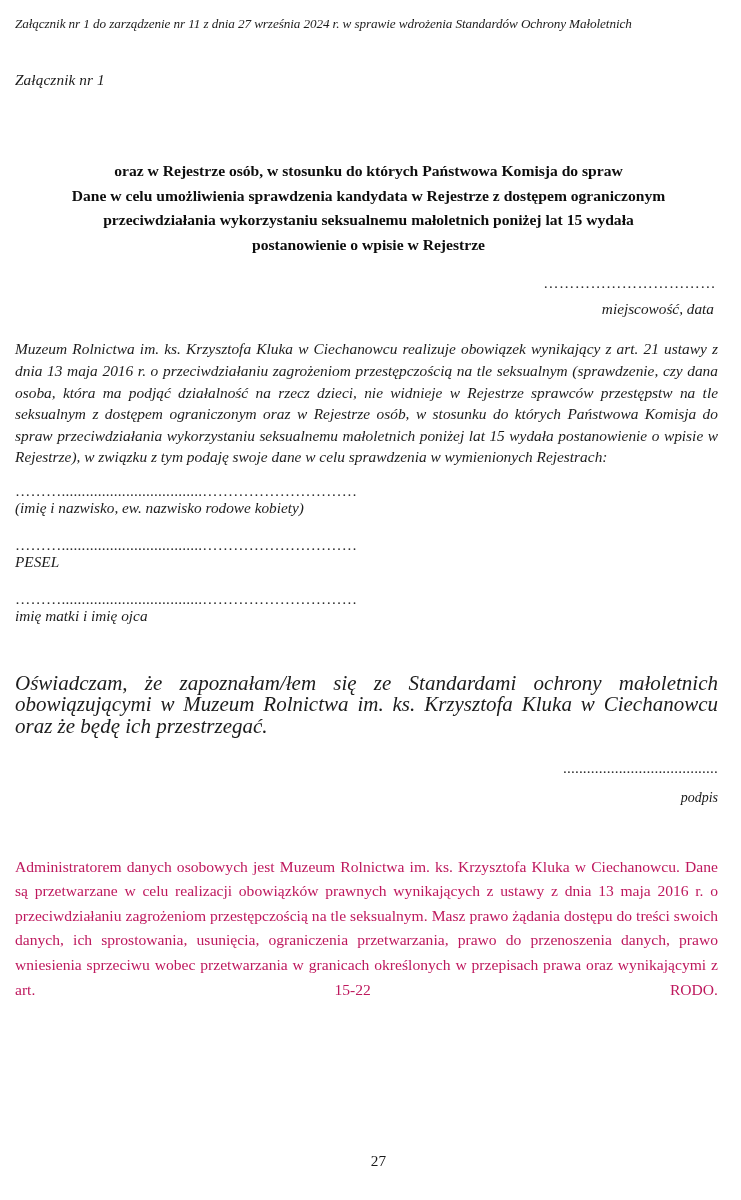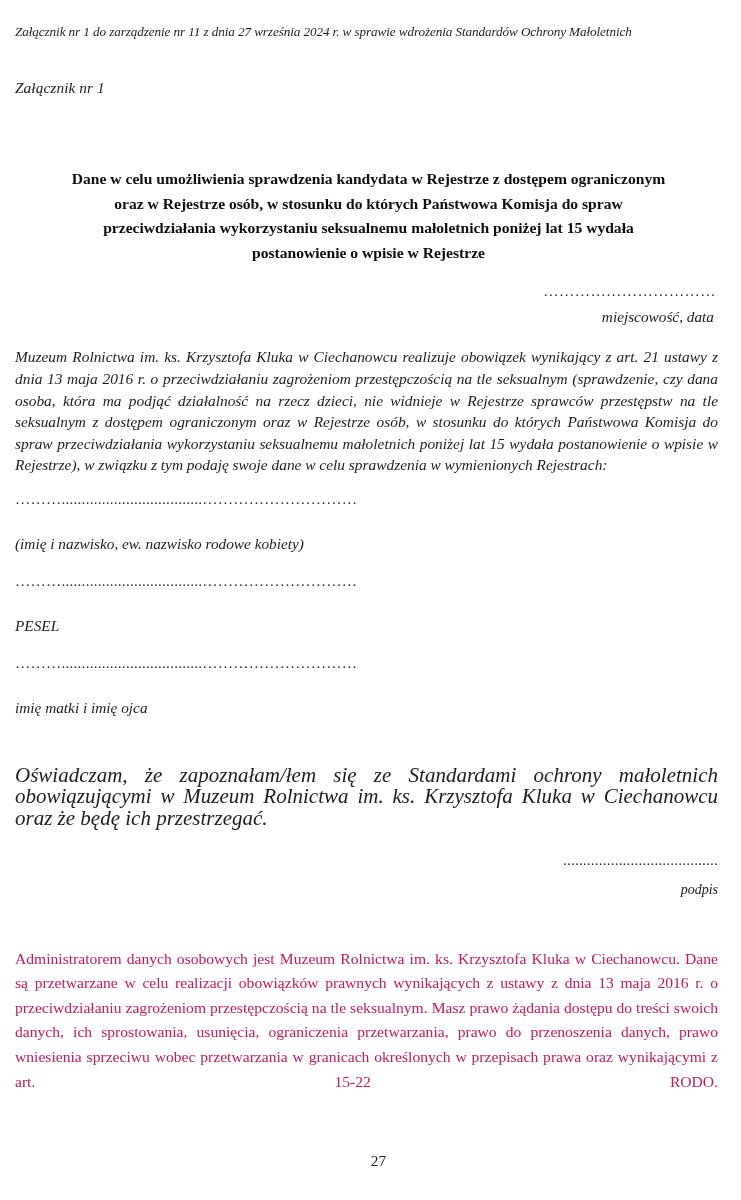--- a/index.html
+++ b/index.html
@@ -14,21 +14,21 @@
     color: #1a1a1a;
     position: relative;
     overflow: hidden;
   }
 
   .page {
     position: relative;
     width: 741px;
     height: 1200px;
     box-sizing: border-box;
-    padding: 16px 19px 0 15px;
+    padding: 8px 19px 0 15px;
   }
 
   
   .doc-header {
     font-style: italic;
     font-size: 13.2px;
     line-height: 17px;
     letter-spacing: -0.1px;
     color: #1c1c1c;
     padding-top: 7px;
@@ -114,21 +114,21 @@
     white-space: nowrap;
     font-size: 15.3px;
     line-height: 19px;
     color: #2b2b2b;
   }
   .field-caption {
     display: block;
     font-style: italic;
     font-size: 15.3px;
     line-height: 20px;
-    margin-top: 28px;
+    margin-top: 0;
     color: #1c1c1c;
   }
 
   
   .declaration {
     margin-top: 47px;
     font-style: italic;
     font-size: 21px;
     line-height: 21.6px;
     text-align: justify;
@@ -191,22 +191,22 @@
 
 <div class="page">
 
   <div class="doc-header">Załącznik nr 1 do zarządzenie nr 11  z dnia 27 września 2024 r. w sprawie wdrożenia Standardów Ochrony Małoletnich</div>
 
   <div class="annex-block">
     <div class="annex-line-1">Załącznik nr 1</div>
   </div>
 
   <div class="doc-title">
+    <span class="tl">oraz w Rejestrze osób, w stosunku do których Państwowa Komisja do spraw</span>
     <span class="tl">Dane w celu umożliwienia sprawdzenia kandydata w Rejestrze z dostępem ograniczonym</span>
-    <span class="tl">oraz w Rejestrze osób, w stosunku do których Państwowa Komisja do spraw</span>
     <span class="tl">przeciwdziałania wykorzystaniu seksualnemu małoletnich poniżej lat 15 wydała</span>
     <span class="tl">postanowienie o wpisie w Rejestrze</span>
   </div>
 
   <div class="place-date">
     <span class="dots dots-a">……………………………</span>
     <span class="caption">miejscowość, data</span>
   </div>
 
   <div class="body-para">Muzeum Rolnictwa im. ks. Krzysztofa Kluka w Ciechanowcu realizuje obowiązek wynikający z art. 21 ustawy z dnia 13 maja 2016 r. o przeciwdziałaniu zagrożeniom przestępczością na tle seksualnym (sprawdzenie, czy dana osoba, która ma podjąć działalność na rzecz dzieci, nie widnieje w Rejestrze sprawców przestępstw na tle seksualnym z dostępem ograniczonym oraz w Rejestrze osób, w stosunku do których Państwowa Komisja do spraw przeciwdziałania wykorzystaniu seksualnemu małoletnich poniżej lat 15 wydała postanowienie o wpisie w Rejestrze), w związku z tym podaję swoje dane w celu sprawdzenia w wymienionych Rejestrach:</div>

